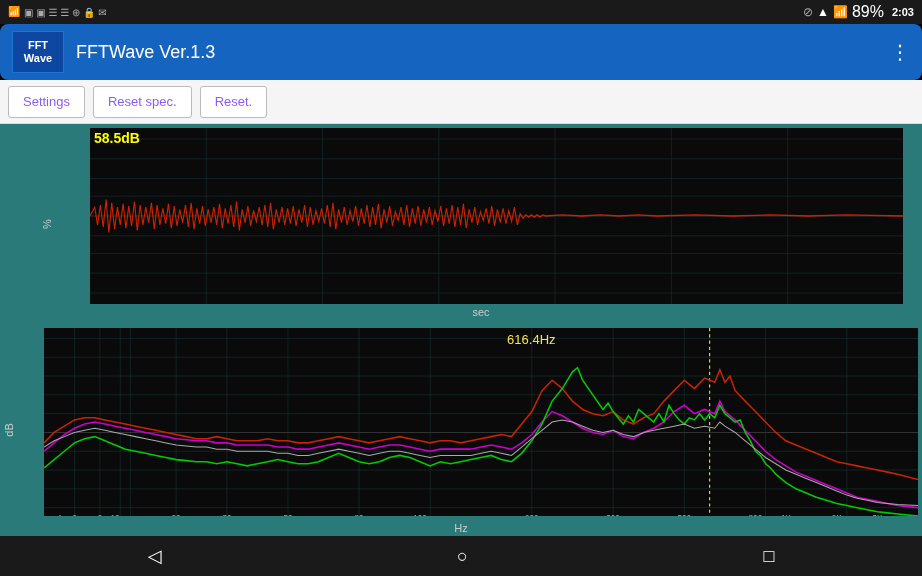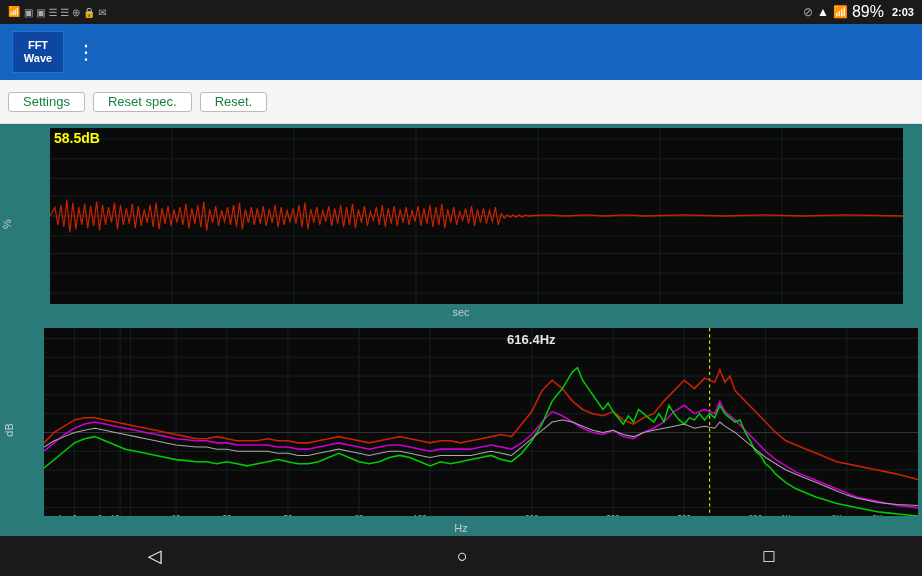--- a/index.html
+++ b/index.html
@@ -11,53 +11,54 @@
       display: flex; align-items: center; justify-content: space-between;
       padding: 0 8px;
     }
     .status-icons-left { display: flex; align-items: center; gap: 4px; }
     .status-icons-right { display: flex; align-items: center; gap: 4px; font-size: 11px; color: #fff; }
     .status-icon { width: 14px; height: 14px; background: #888; border-radius: 2px; display: inline-block; }
 
     
     .title-bar {
       width: 100%; height: 56px; background: #1565c0;
-      display: flex; align-items: center; padding: 14px 12px;
+      display: flex; align-items: center; padding: 14px 12px; border-radius: 8px;
     }
     .fft-logo {
       width: 52px; height: 42px; background: #0d47a1; border: 1px solid #1976d2;
       display: flex; flex-direction: column; align-items: center; justify-content: center;
       margin-right: 12px; font-size: 11px; font-weight: bold; color: #fff; line-height: 1.2;
     }
     .app-title { color: #fff; font-size: 18px; flex: 1; }
     .menu-dots { color: #fff; font-size: 20px; cursor: pointer; }
 
     
     .toolbar {
       width: 100%; height: 44px; background: #f5f5f5;
       display: flex; align-items: center; padding: 0 8px; gap: 8px;
       border-bottom: 1px solid #ddd;
     }
     .toolbar-btn {
-      height: 20px; padding: 0 14px; background: #fff;
+      height: 32px; padding: 0 14px; background: #fff;
       border: 1px solid #bbb; border-radius: 3px;
-      font-size: 13px; cursor: pointer; color: #15803d;
+      font-size: 13px; cursor: pointer; color: #8b5cf6;
     }
 
     
     .charts-area {
       width: 100%; background: #2a7a7a;
       display: flex; flex-direction: column;
       height: calc(576px - 24px - 56px - 44px - 40px);
     }
 
     
     .wave-chart {
       flex: 0 0 200px; position: relative;
       padding: 4px 19px 20px 50px;
+      margin-left: 40px;
     }
     .wave-label {
       position: absolute; top: 6px; left: 54px;
       color: #ffff00; font-size: 14px; font-weight: bold;
       z-index: 10;
     }
     .axis-label-y {
       position: absolute; left: 2px; top: 50%;
       transform: translateY(-50%) rotate(-90deg);
       color: #ccc; font-size: 11px;
@@ -68,21 +69,21 @@
       color: #ccc; font-size: 11px;
     }
 
     
     .fft-chart {
       flex: 1; position: relative;
       padding: 4px 4px 20px 44px;
     }
     .fft-freq-label {
       position: absolute; top: 8px; left: 55%;
-      color: #e5e5e5; font-size: 13px; font-weight: bold;
+      color: #fde047; font-size: 13px; font-weight: normal;
       z-index: 10;
     }
     .fft-axis-label-y {
       position: absolute; left: 2px; top: 50%;
       transform: translateY(-50%) rotate(-90deg);
       color: #ccc; font-size: 11px;
     }
     .fft-axis-label-x {
       position: absolute; bottom: 2px; left: 50%;
       transform: translateX(-50%);
@@ -113,20 +114,21 @@
     <span style="color:#fff;font-size:16px;">89%</span>
     <span style="color:#fff;font-size:11px;font-weight:bold;margin-left:4px;">2:03</span>
   </div>
 </div>
 
 <div class="title-bar">
   <div class="fft-logo">
     <span>FFT</span>
     <span>Wave</span>
   </div>
+  <span class="app-title">FFTWave Ver.1.3</span>
   <span class="menu-dots">⋮</span>
 </div>
 
 <div class="toolbar">
   <button class="toolbar-btn">Settings</button>
   <button class="toolbar-btn">Reset spec.</button>
   <button class="toolbar-btn">Reset.</button>
 </div>
 
 <div class="charts-area">

